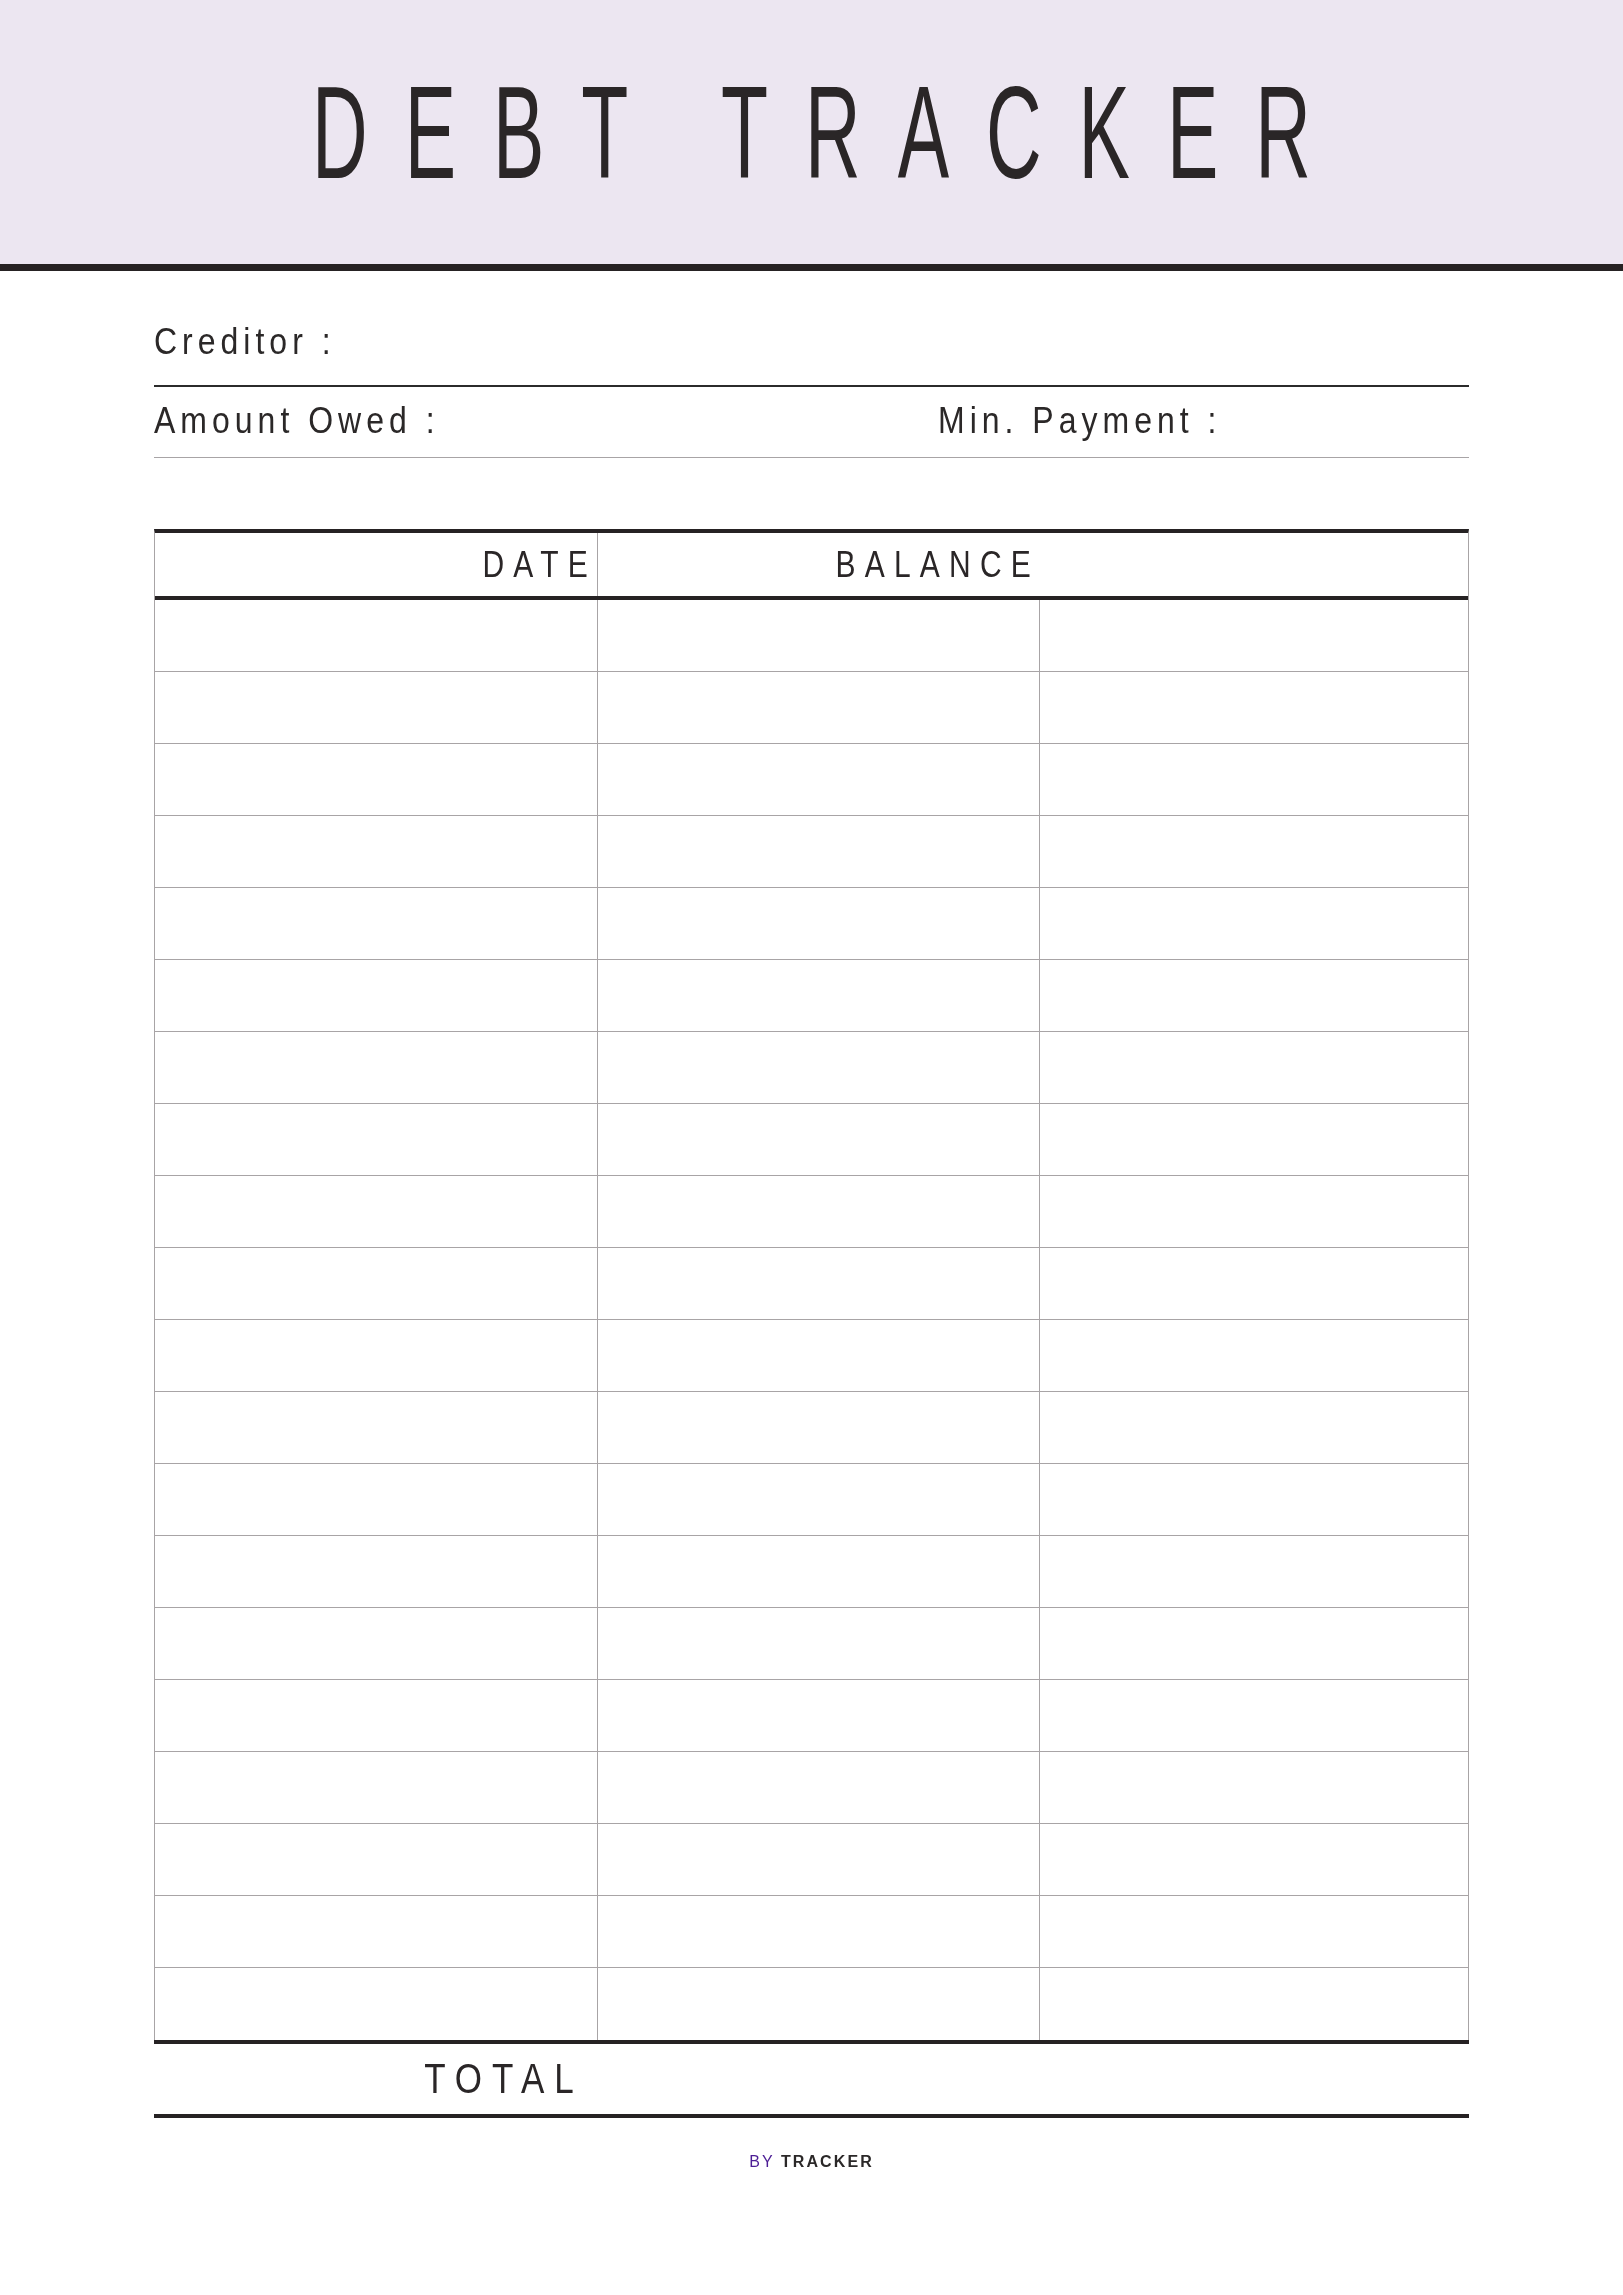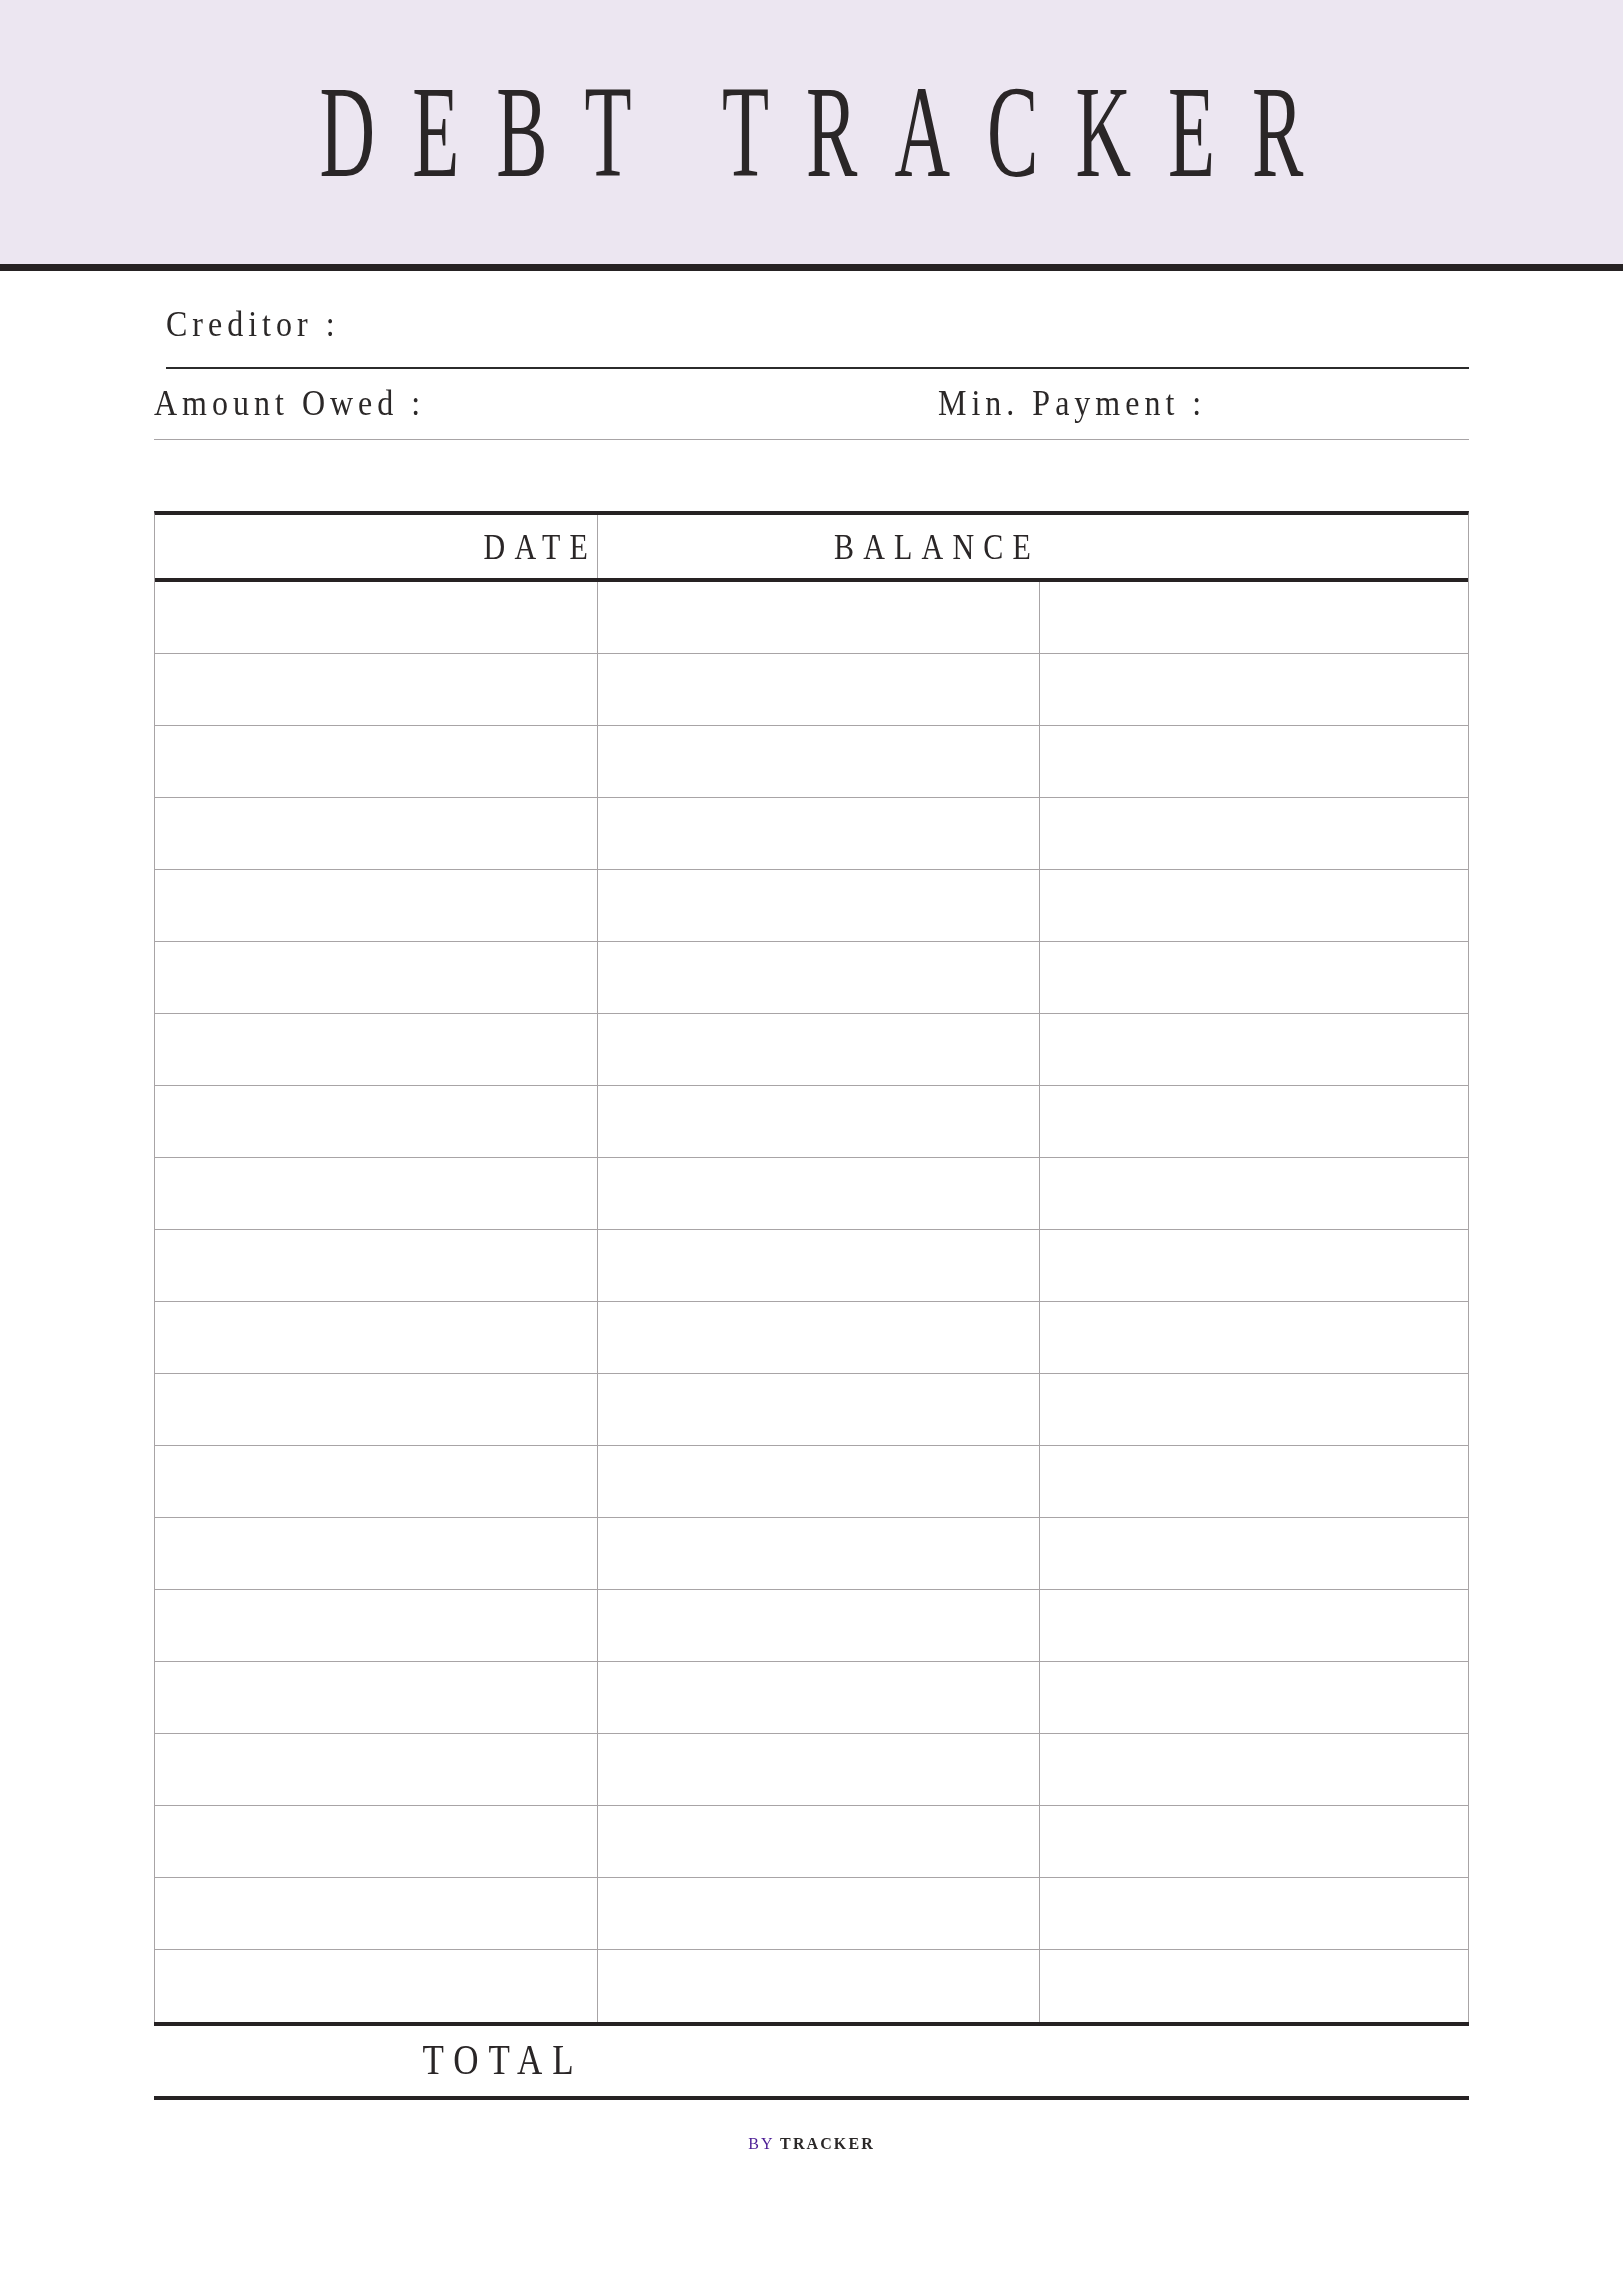--- a/index.html
+++ b/index.html
@@ -1,20 +1,20 @@
 <!DOCTYPE html>
 <html style="font-size:13.3px"><head>
 <meta charset="utf-8">
 <style>
   html,body{margin:0;padding:0;background:#ffffff;}
   .page{
     position:relative;
     width:1623px;height:2295px;
     background:#ffffff;
-    font-family:Liberation Serif, serif;
+    font-family:Liberation Sans, sans-serif;
     color:#2b2828;
     overflow:hidden;
   }
   
   .band{
     height:264px;
     background:#ece6f1;
     border-bottom:7.5px solid #262223;
     display:flex;align-items:center;justify-content:center;
   }
@@ -35,24 +35,23 @@
     display:inline-block;
     font-size:32px;
     letter-spacing:5px;
     color:#2b2828;
     line-height:37px;
     transform:scaleY(1.15);
     transform-origin:0 100%;
     white-space:nowrap;
   }
   .field-creditor{
-    padding-top:37px;
+    padding-top:55px;
     padding-bottom:22px;
     border-bottom:2.5px solid #2b2b2b;
-    margin-left:12px;
   }
   .field-row{
     position:relative;
     padding-top:18.4px;
     padding-bottom:15px;
     border-bottom:1.7px solid #a8a4a6;
   }
   .field-row .right-label{position:absolute;left:784px;}
   
   .debt-table{

